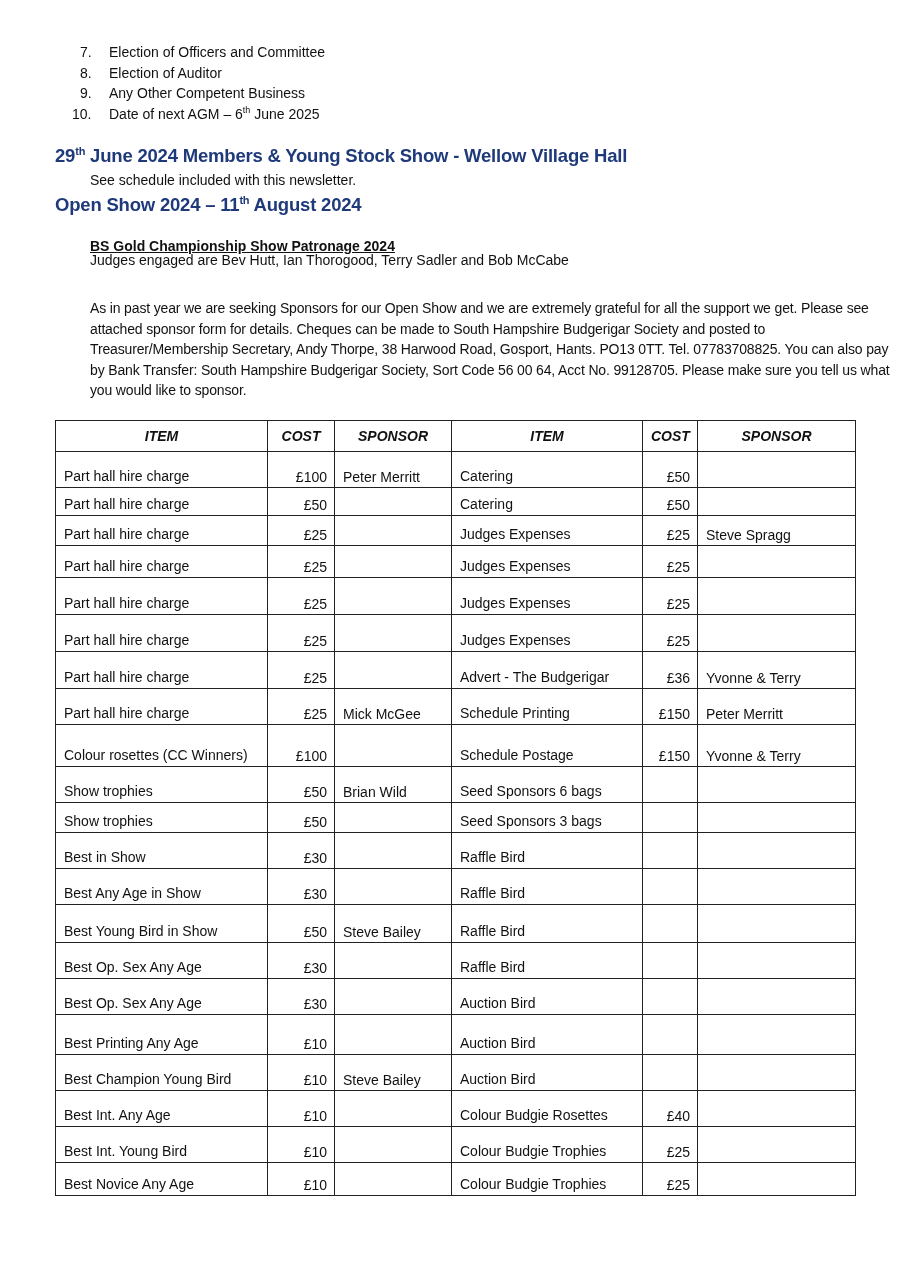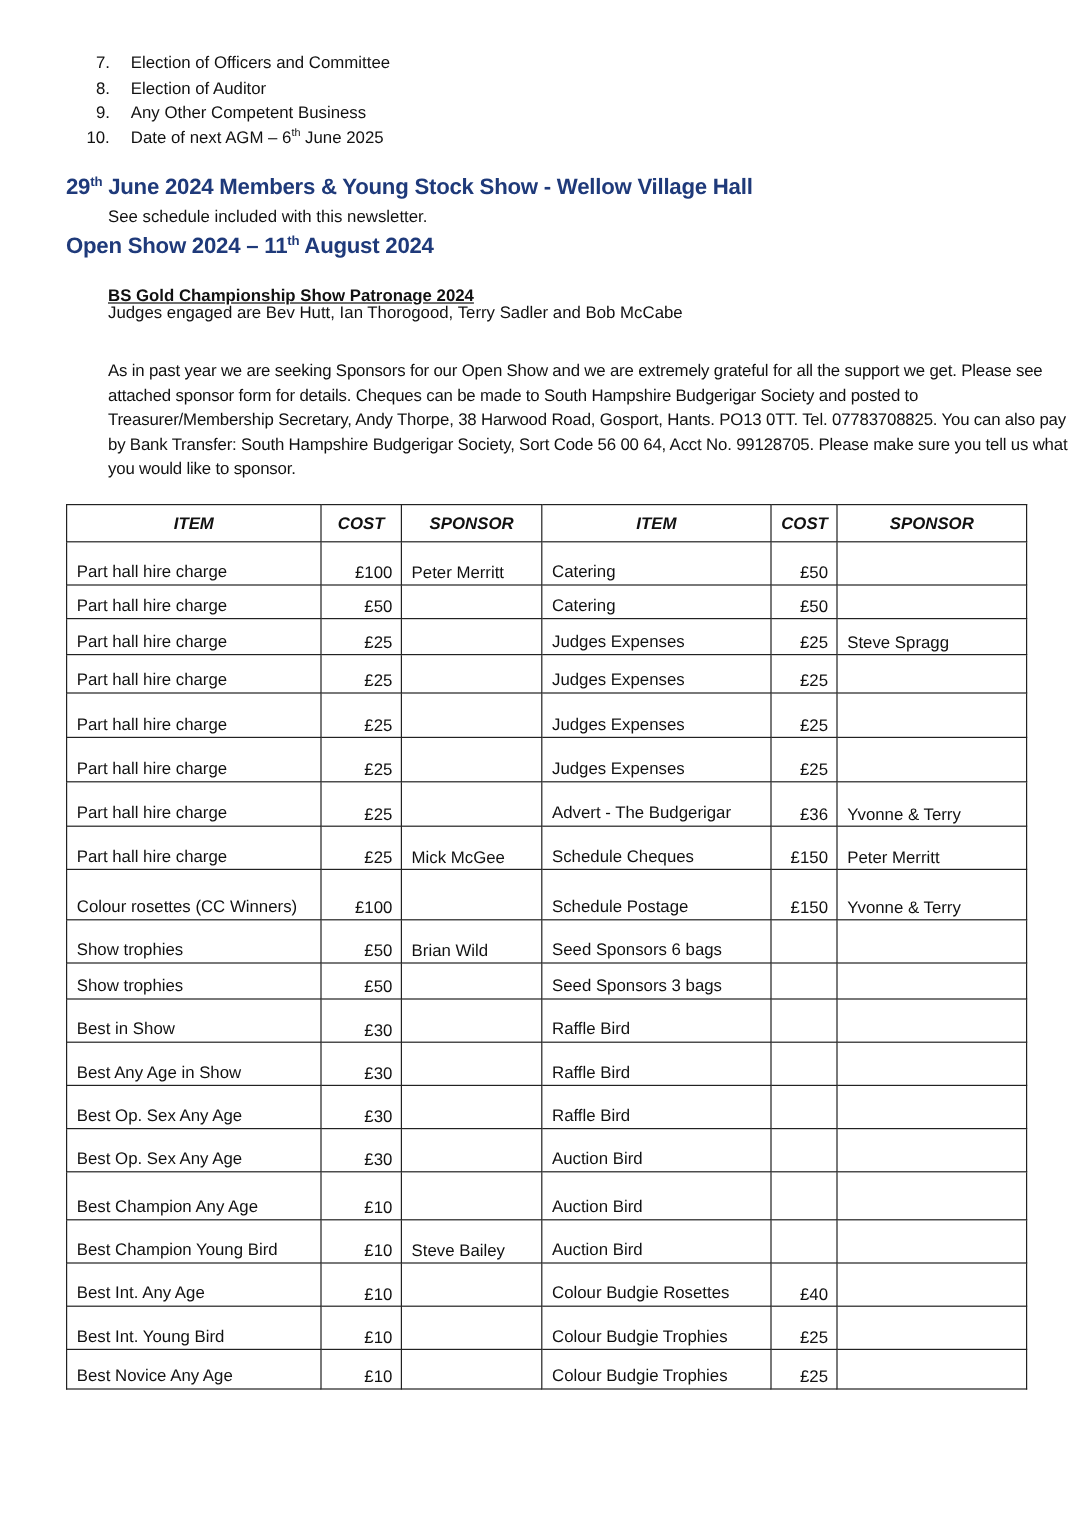--- a/index.html
+++ b/index.html
@@ -132,21 +132,21 @@
         <td class="cost">£25</td>
         <td class="sponsor"></td>
         <td class="item">Advert - The Budgerigar</td>
         <td class="cost">£36</td>
         <td class="sponsor">Yvonne &amp; Terry</td>
       </tr>
       <tr style="height: 36px;">
         <td class="item">Part hall hire charge</td>
         <td class="cost">£25</td>
         <td class="sponsor">Mick McGee</td>
-        <td class="item">Schedule Cheques</td>
+        <td class="item">Schedule Printing</td>
         <td class="cost">£150</td>
         <td class="sponsor">Peter Merritt</td>
       </tr>
       <tr style="height: 42px;">
         <td class="item">Colour rosettes (CC Winners)</td>
         <td class="cost">£100</td>
         <td class="sponsor"></td>
         <td class="item">Schedule Postage</td>
         <td class="cost">£150</td>
         <td class="sponsor">Yvonne &amp; Terry</td>
@@ -176,38 +176,46 @@
         <td class="sponsor"></td>
       </tr>
       <tr style="height: 36px;">
         <td class="item">Best Any Age in Show</td>
         <td class="cost">£30</td>
         <td class="sponsor"></td>
         <td class="item">Raffle Bird</td>
         <td class="cost"></td>
         <td class="sponsor"></td>
       </tr>
+      <tr style="height: 38px;">
+        <td class="item">Best Young Bird in Show</td>
+        <td class="cost">£50</td>
+        <td class="sponsor">Steve Bailey</td>
+        <td class="item">Raffle Bird</td>
+        <td class="cost"></td>
+        <td class="sponsor"></td>
+      </tr>
       <tr style="height: 36px;">
         <td class="item">Best Op. Sex Any Age</td>
         <td class="cost">£30</td>
         <td class="sponsor"></td>
         <td class="item">Raffle Bird</td>
         <td class="cost"></td>
         <td class="sponsor"></td>
       </tr>
       <tr style="height: 36px;">
         <td class="item">Best Op. Sex Any Age</td>
         <td class="cost">£30</td>
         <td class="sponsor"></td>
         <td class="item">Auction Bird</td>
         <td class="cost"></td>
         <td class="sponsor"></td>
       </tr>
       <tr style="height: 40px;">
-        <td class="item">Best Champion Any Age</td>
+        <td class="item">Best Printing Any Age</td>
         <td class="cost">£10</td>
         <td class="sponsor"></td>
         <td class="item">Auction Bird</td>
         <td class="cost"></td>
         <td class="sponsor"></td>
       </tr>
       <tr style="height: 36px;">
         <td class="item">Best Champion Young Bird</td>
         <td class="cost">£10</td>
         <td class="sponsor">Steve Bailey</td>

